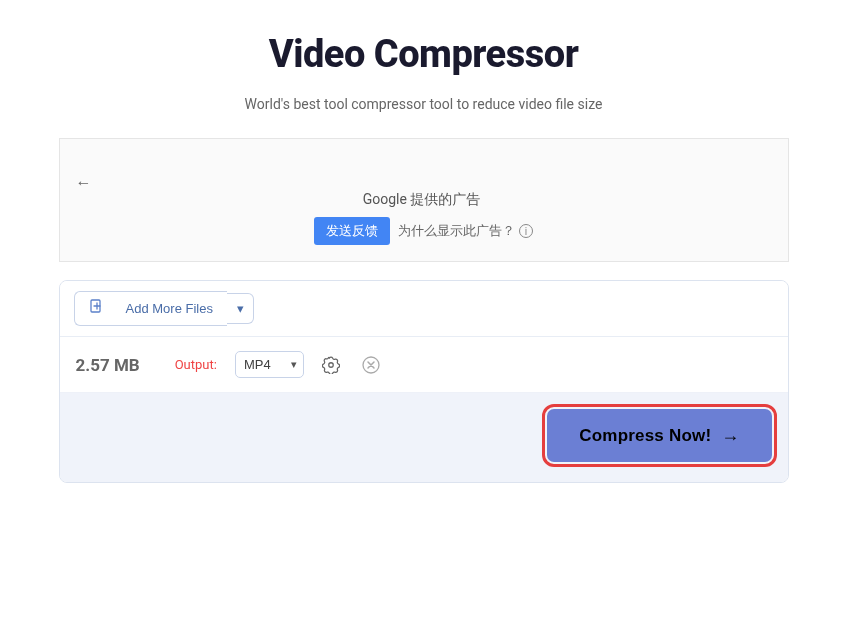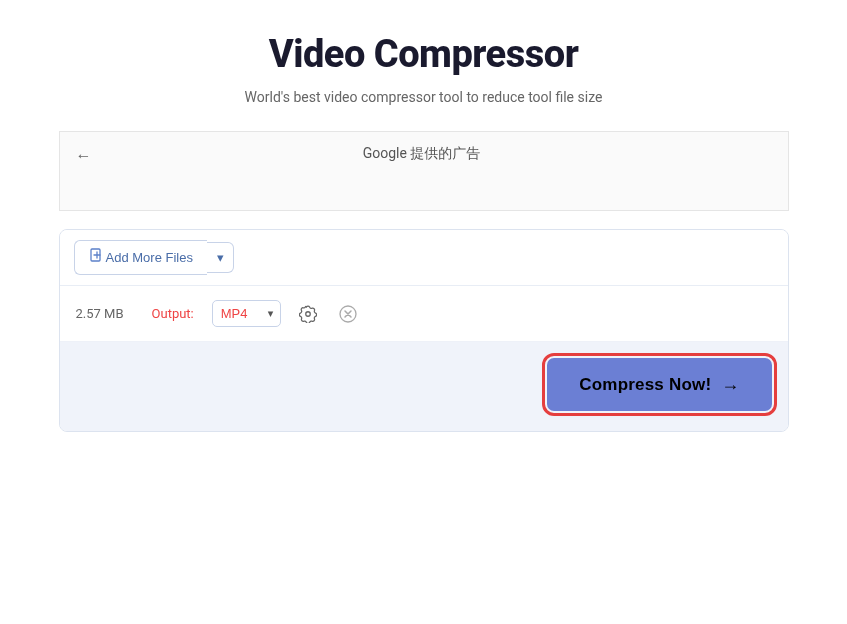--- a/index.html
+++ b/index.html
@@ -15,21 +15,21 @@
     .page-header {
       text-align: center;
       padding: 32px 20px 16px;
     }
 
     .page-title {
       font-size: 38px;
       font-weight: 800;
       color: #1a1a2e;
       letter-spacing: -0.5px;
-      margin-bottom: 13px;
+      margin-bottom: 20px;
     }
 
     .page-subtitle {
       font-size: 14px;
       color: #666;
     }
 
     
     .ad-container {
       margin: 10px auto;
@@ -51,20 +51,21 @@
       color: #666;
       font-size: 16px;
       cursor: pointer;
     }
 
     .ad-label {
       font-size: 13px;
       color: #888;
       text-align: center;
       flex: 1;
+      margin-top: 40px;
     }
 
     .ad-label .google-text {
       font-size: 14px;
       color: #555;
     }
 
     .ad-feedback-row {
       display: flex;
       align-items: center;
@@ -118,21 +119,21 @@
       align-items: center;
       padding: 10px 14px;
       background: #fff;
       border-bottom: 1px solid #e8edf5;
       gap: 0;
     }
 
     .add-files-btn {
       display: flex;
       align-items: center;
-      gap: 1px;
+      gap: 21px;
       background: #fff;
       border: 1px solid #c8d3e8;
       border-right: none;
       border-radius: 6px 0 0 6px;
       padding: 7px 14px;
       font-size: 13px;
       color: #4a6da8;
       cursor: pointer;
       font-weight: 500;
     }
@@ -166,24 +167,25 @@
     .file-name {
       flex: 1;
       font-size: 13.5px;
       color: #333;
       white-space: nowrap;
       overflow: hidden;
       text-overflow: ellipsis;
     }
 
     .file-size {
-      font-size: 13px;
+      font-size: 17px;
       color: #666;
       white-space: nowrap;
-      margin-right: 16px;
+      margin-right: 23px;
+      font-weight: bold;
     }
 
     .output-label {
       font-size: 13px;
       color: #ef4444;
       white-space: nowrap;
     }
 
     .format-select-wrapper {
       display: flex;
@@ -192,21 +194,21 @@
       border-radius: 5px;
       overflow: hidden;
       background: #fff;
       margin-left: 6px;
     }
 
     .format-select {
       border: none;
       outline: none;
       font-size: 13px;
-      color: #ef4444;
+      color: #404040;
       padding: 5px 8px;
       background: transparent;
       cursor: pointer;
       appearance: none;
       -webkit-appearance: none;
     }
 
     .select-arrow {
       padding: 5px 7px;
       color: #555;
@@ -270,30 +272,37 @@
     .gear-svg {
       width: 18px;
       height: 18px;
     }
   </style>
 </head>
 <body>
 
 <div class="page-header">
   <h1 class="page-title">Video Compressor</h1>
-  <p class="page-subtitle">World's best video compressor tool to reduce tool file size</p>
+  <p class="page-subtitle">World's best tool compressor tool to reduce video file size</p>
 </div>
 
 <div class="ad-container">
   <div class="ad-top-row">
     <span class="ad-back-arrow">←</span>
     <span class="ad-label">
       <span class="google-text">Google 提供的广告</span>
     </span>
     <span style="width:20px;"></span>
+  </div>
+  <div class="ad-feedback-row">
+    <button class="ad-feedback-btn">发送反馈</button>
+    <span class="ad-why-text">
+      <span>为什么显示此广告？</span>
+      <span class="ad-info-icon">i</span>
+    </span>
   </div>
 </div>
 
 <div class="tool-container">
 
   <div class="toolbar">
     <button class="add-files-btn">
       <span class="add-files-icon">
         
         <svg width="16" height="16" viewBox="0 0 16 16" fill="none" xmlns="http://www.w3.org/2000/svg">

